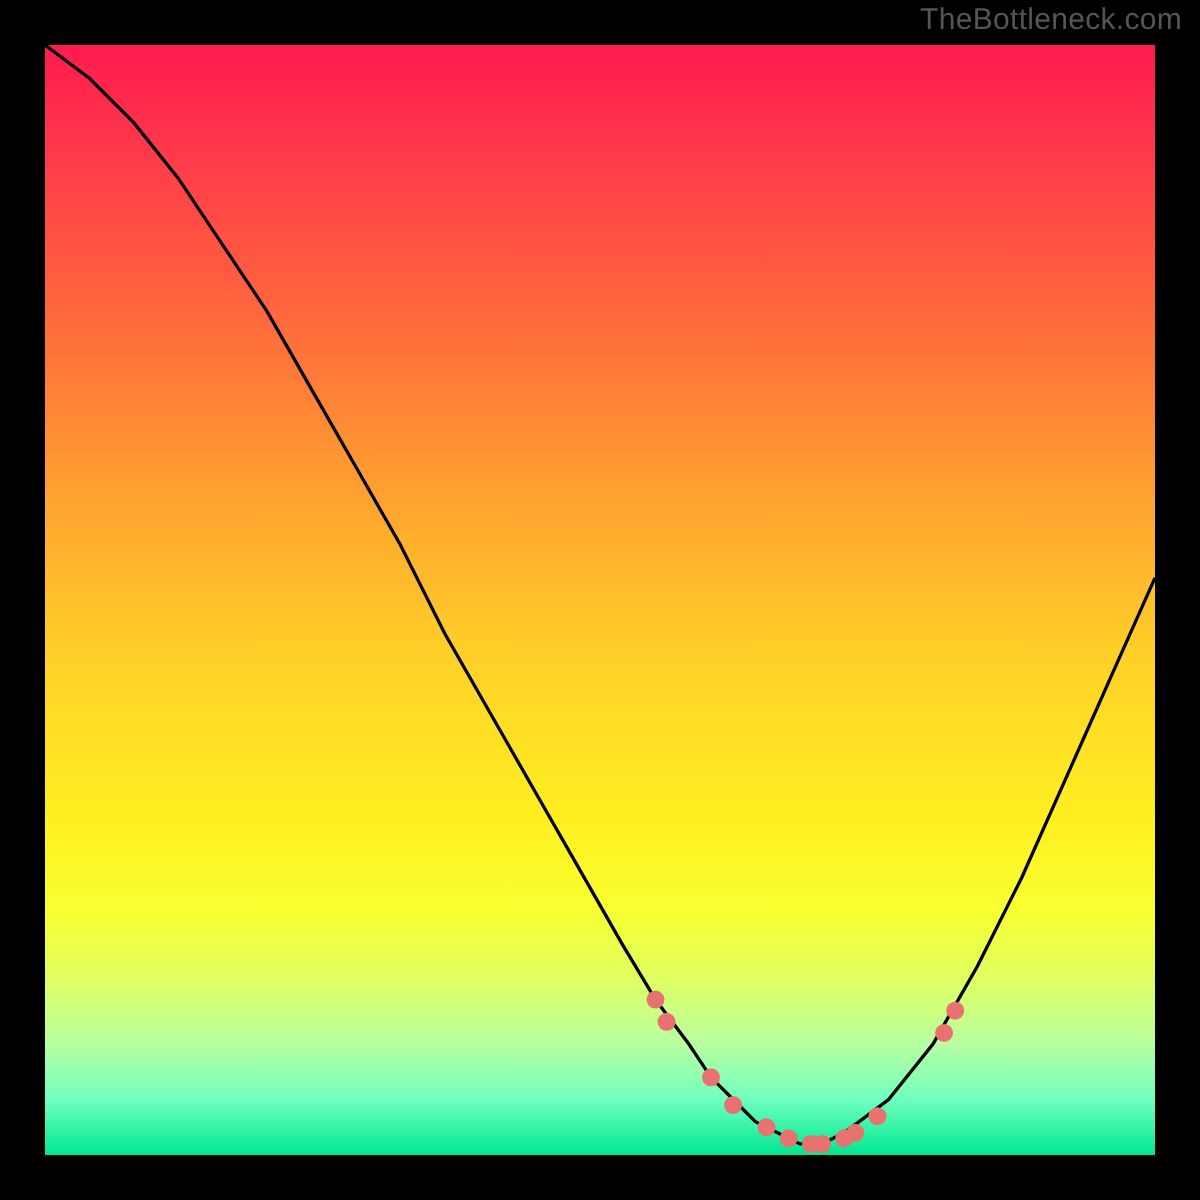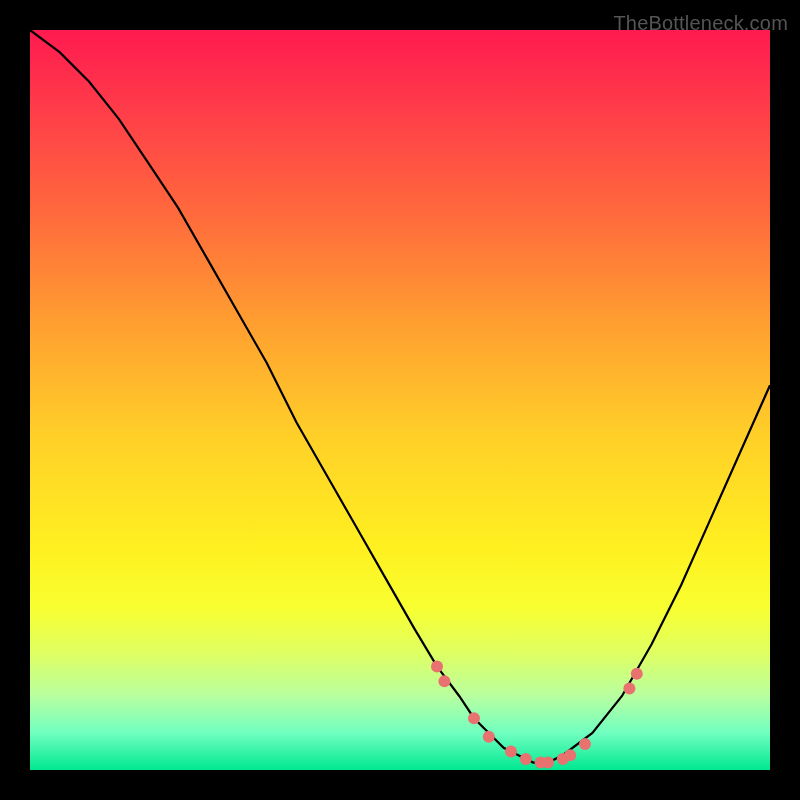--- a/index.html
+++ b/index.html
@@ -38,21 +38,21 @@
   }
   .curve-svg {
     position: absolute;
     left: 0;
     top: 0;
     width: 740px;
     height: 740px;
   }
   .attribution {
     position: absolute;
-    top: 12px;
+    top: 2px;
     right: 12px;
     color: #555;
     font-size: 20px;
     font-weight: 500;
     letter-spacing: 0.2px;
   }
 </style>
 </head>
 <body>
 

